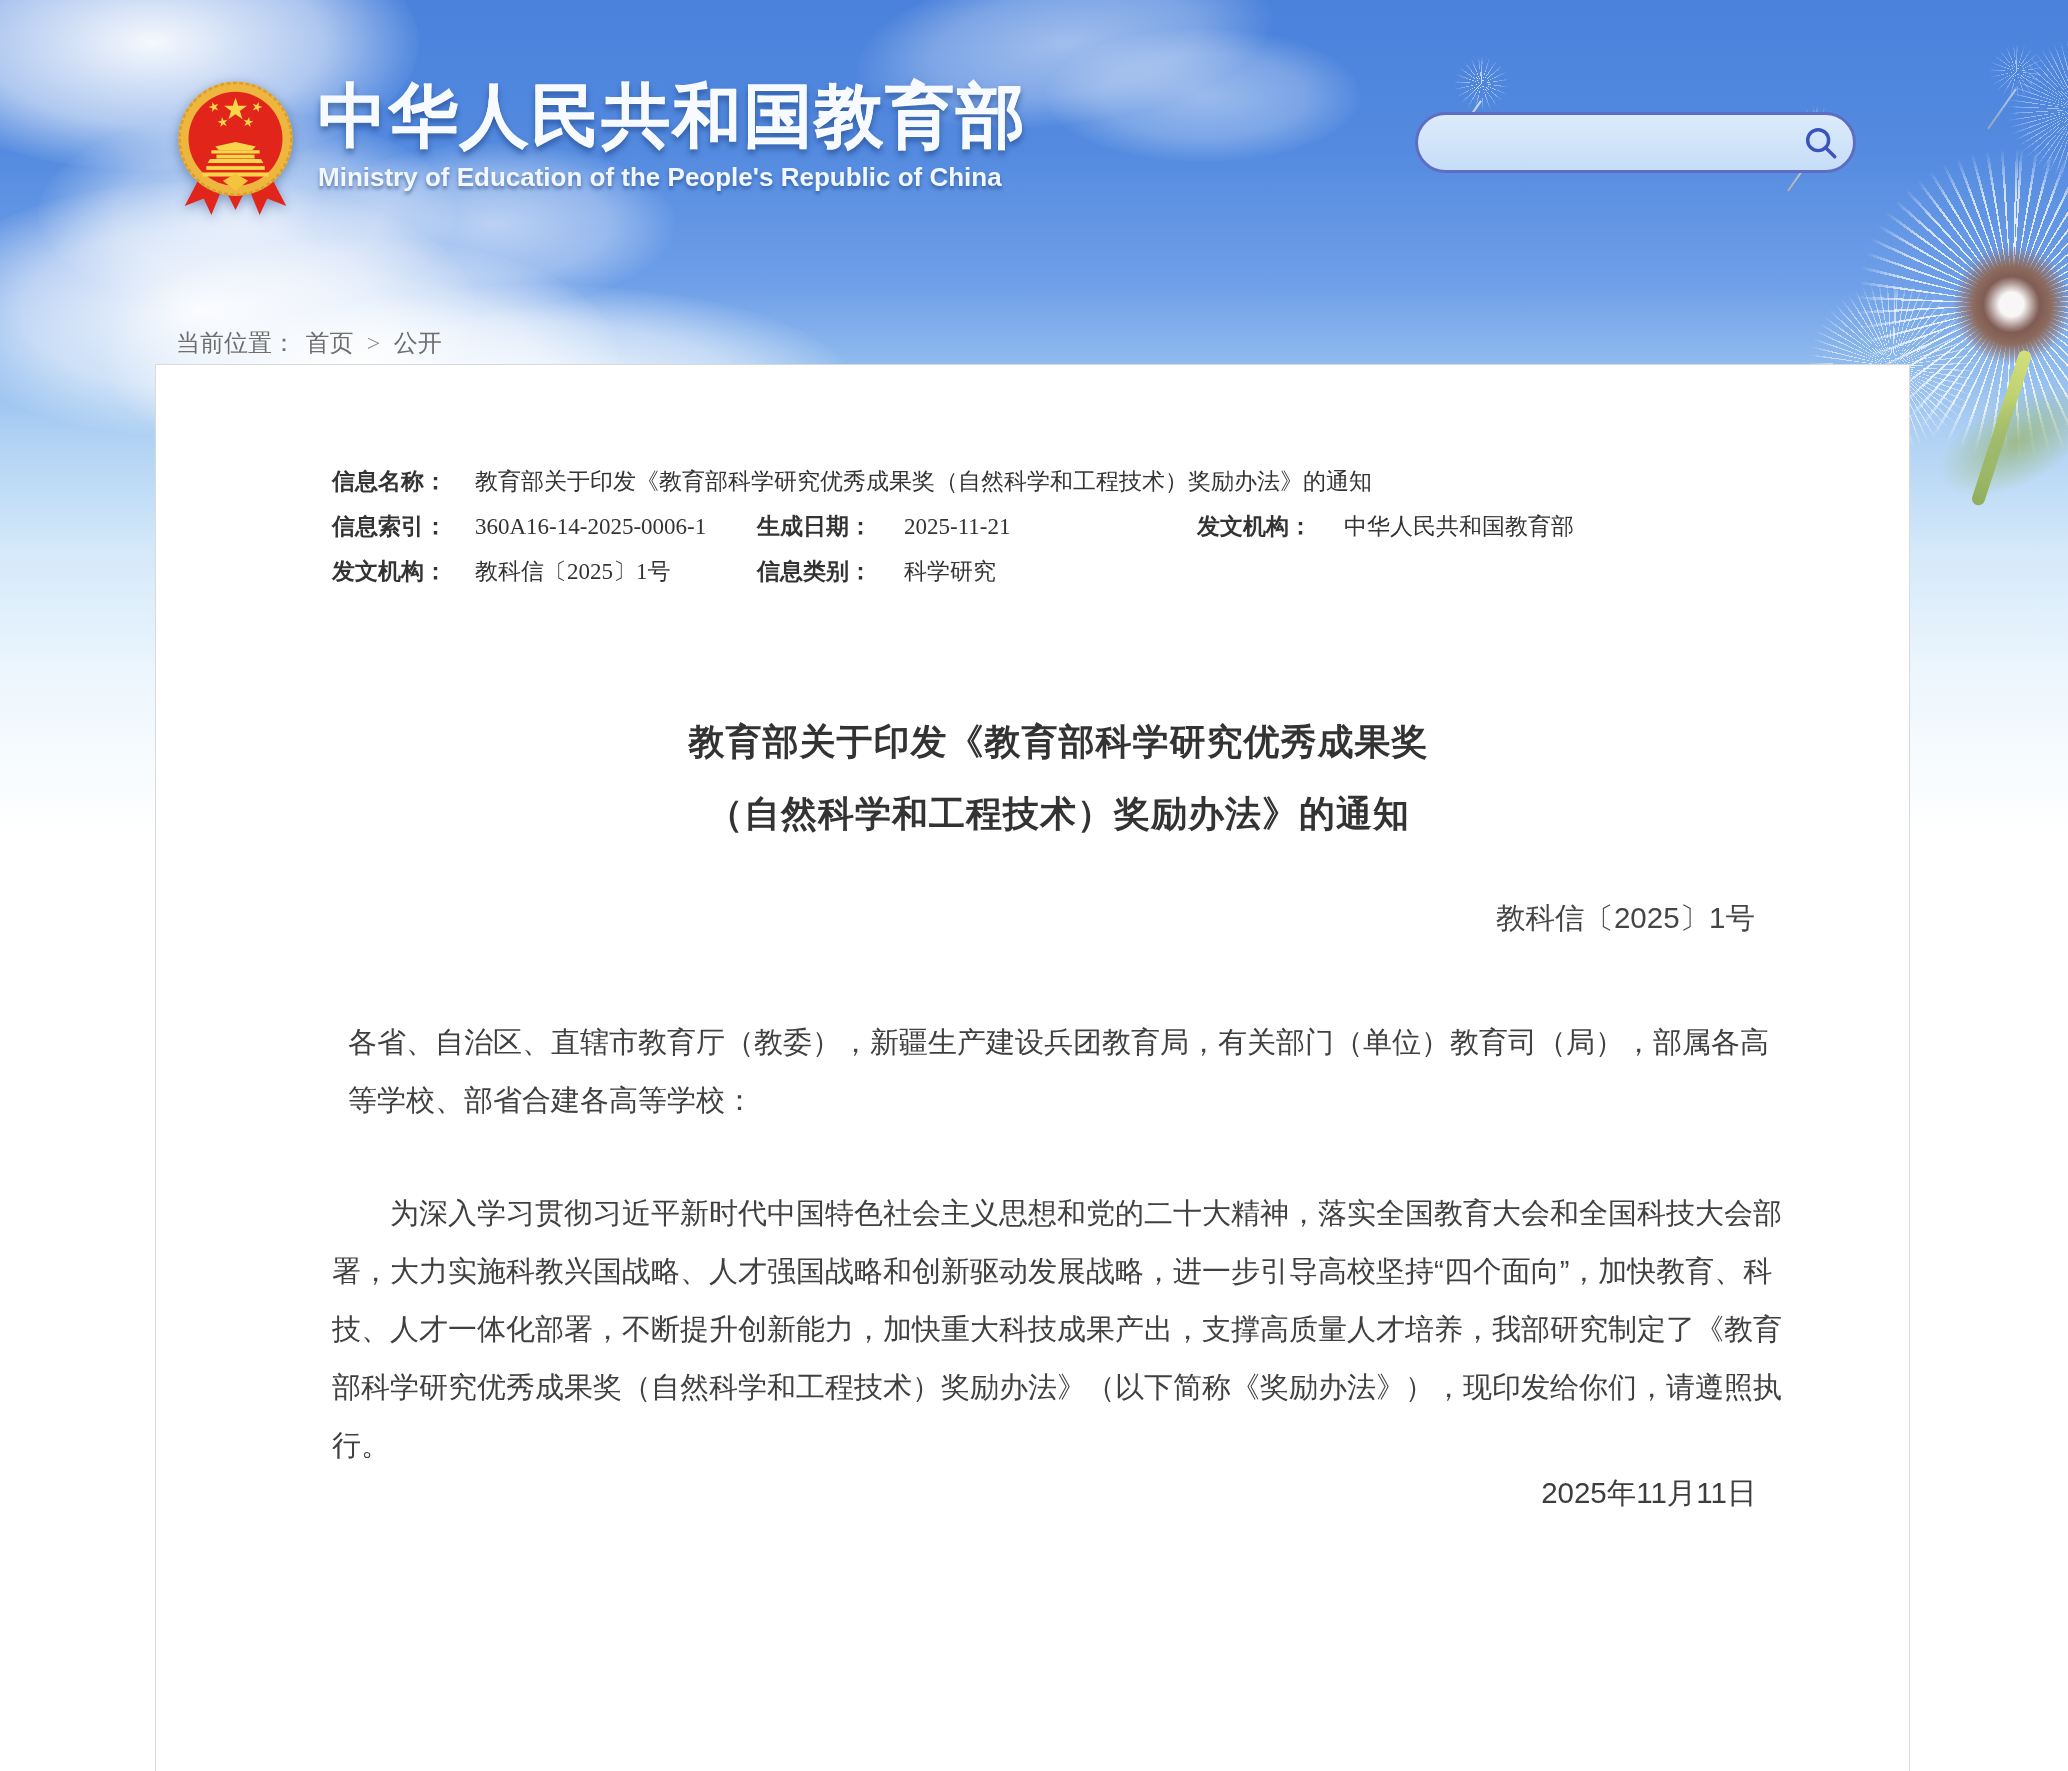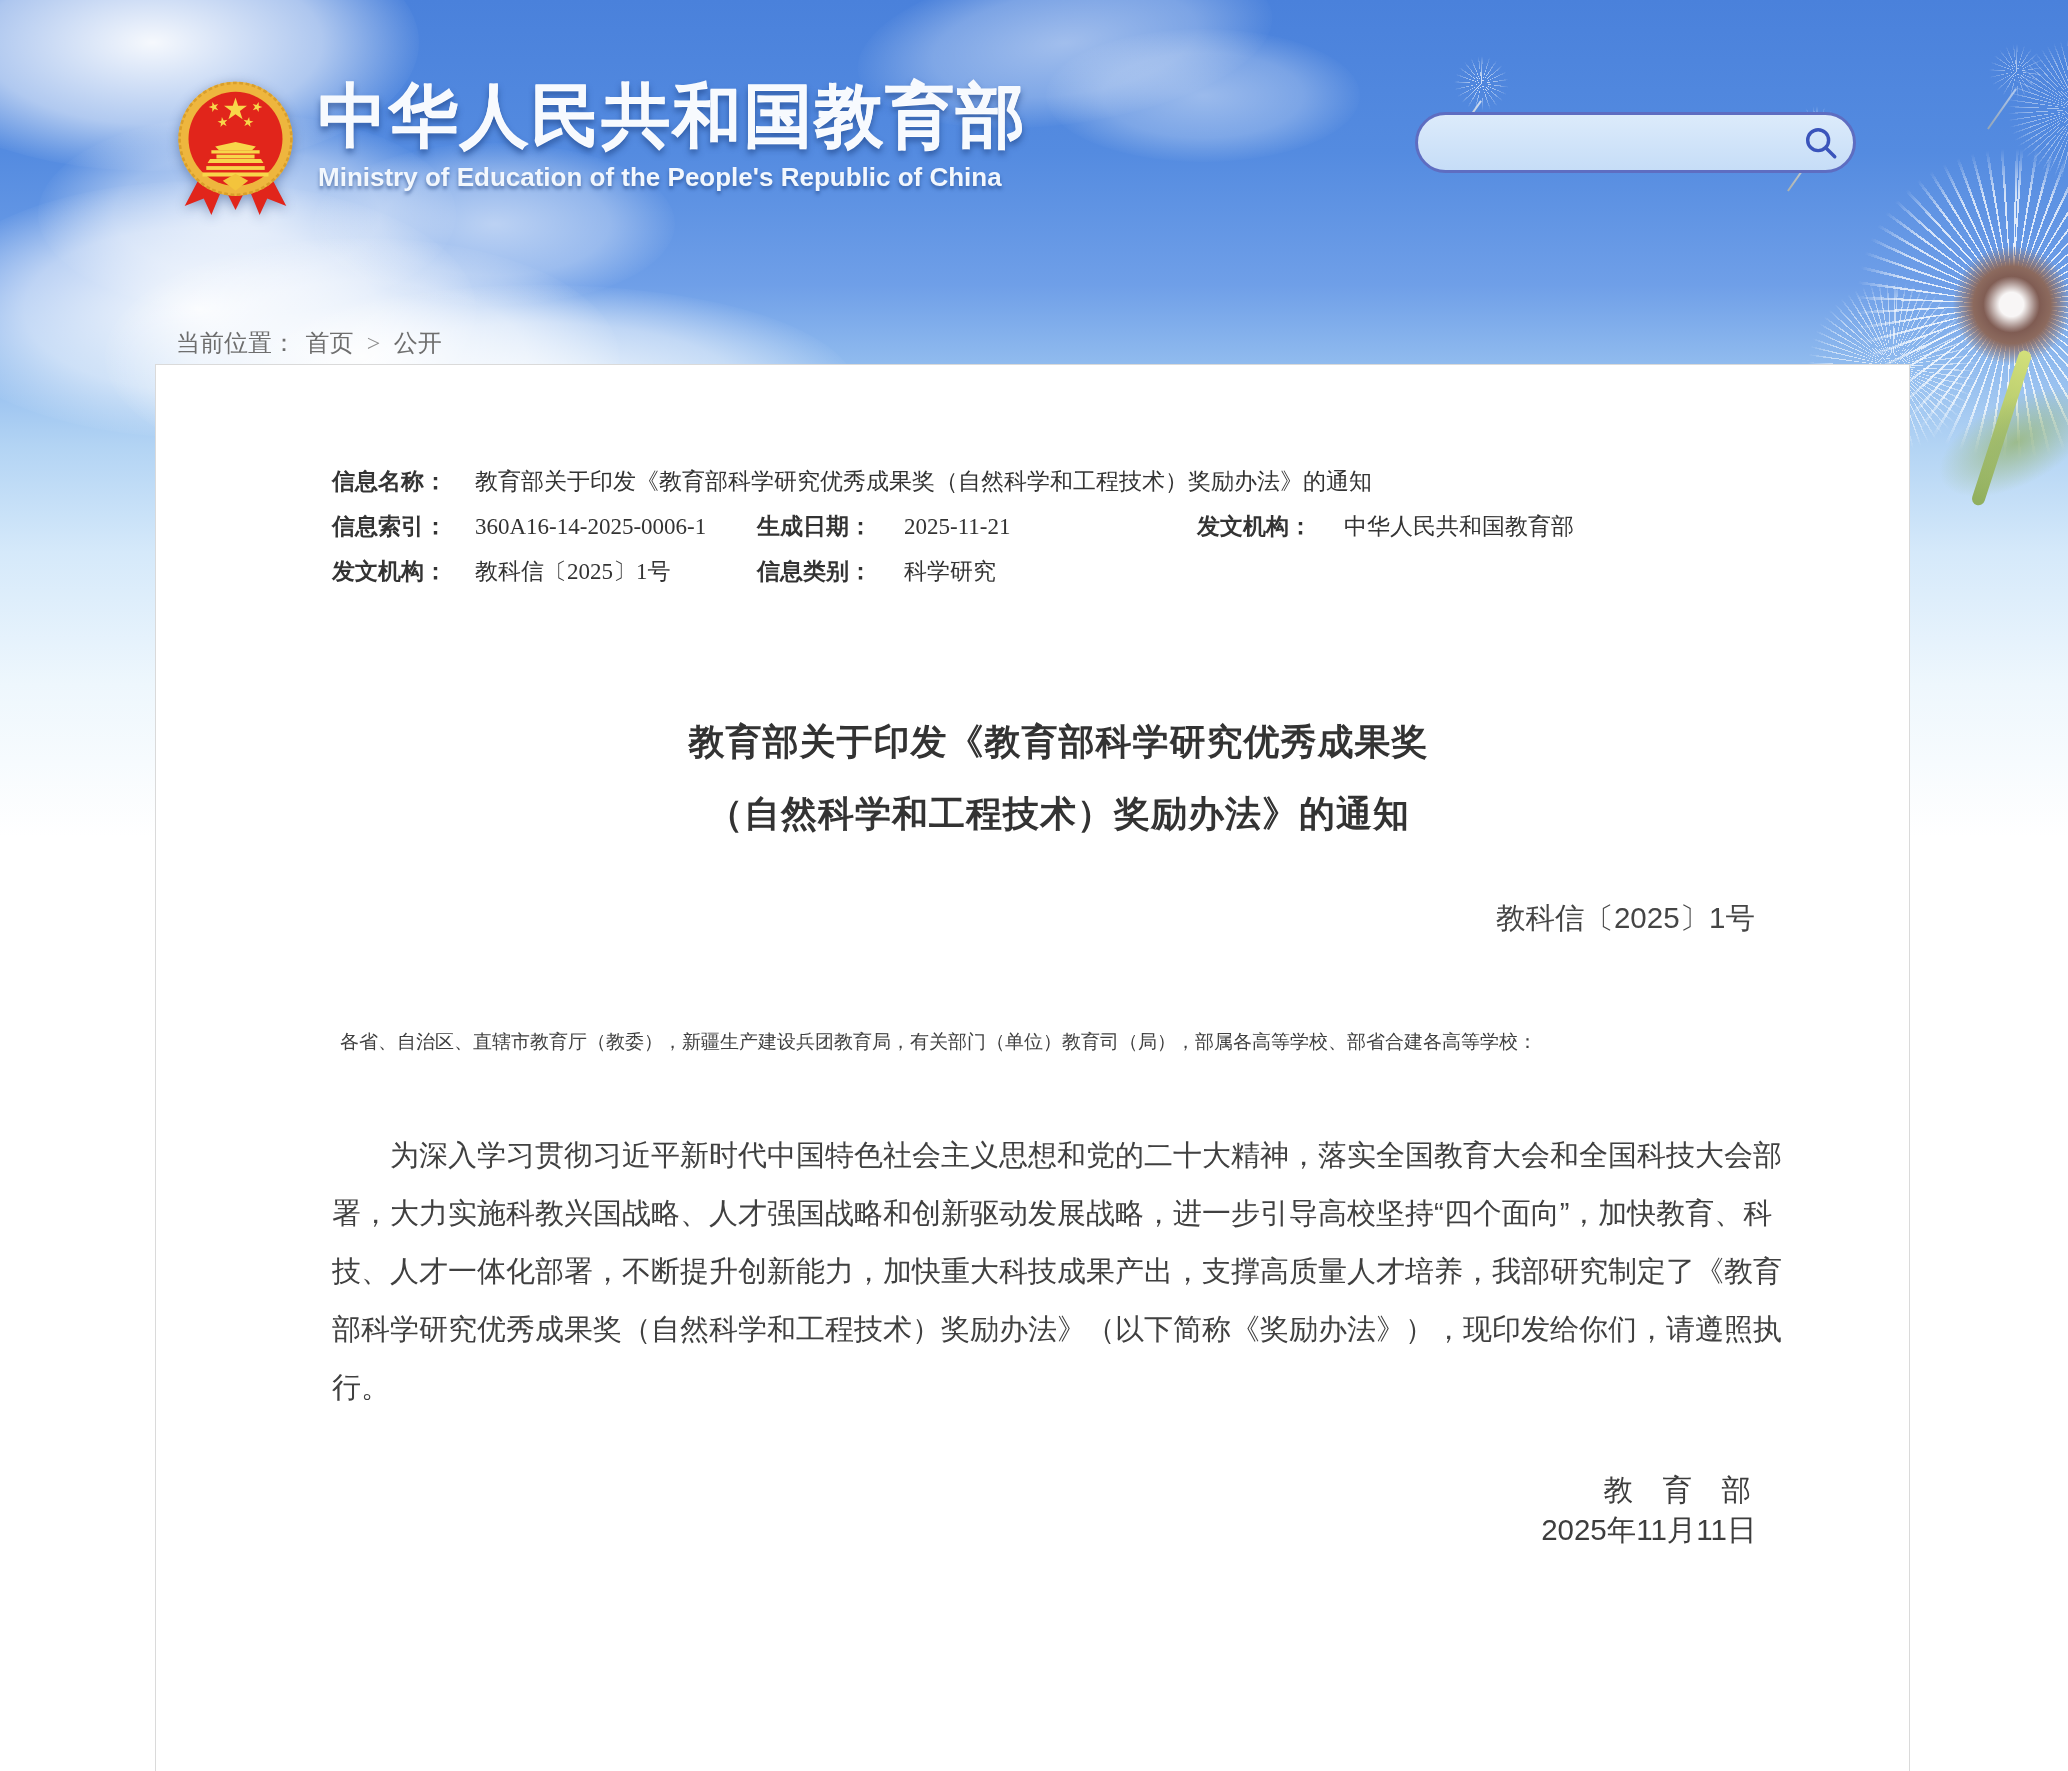--- a/index.html
+++ b/index.html
@@ -58,21 +58,21 @@
   
   .content{position:absolute;left:155px;top:364px;z-index:5;width:1755px;height:1422px;box-sizing:border-box;
     background:#fff;border:1px solid #dadada;border-bottom:none;padding:94px 124px 0 176px;}
   table.meta{width:100%;border-collapse:collapse;
     font-family:"Liberation Serif","DejaVu Serif",serif;font-size:23px;color:#333;}
   table.meta td{height:45px;padding:0;vertical-align:middle;}
   td.ml{font-weight:bold;white-space:nowrap;}
   .doc-title{margin:112px 0 0;text-align:center;font-size:36px;line-height:72px;font-weight:bold;
     letter-spacing:1px;color:#333;}
   .doc-number{margin-top:49px;text-align:right;padding-right:30px;font-size:29.5px;color:#454545;}
-  .salutation{margin:74px 8px 0;font-size:19px;line-height:58px;color:#404040;}
+  .salutation{margin:74px 16px 0;font-size:29px;line-height:58px;color:#404040;}
   .body-para{margin:55px 0 0;font-size:29px;line-height:58px;color:#404040;text-indent:2em;}
   .signature{margin-top:55px;text-align:right;padding-right:34px;font-size:29.5px;color:#3d3d3d;}
   .doc-date{text-align:right;padding-right:28.5px;font-size:29.5px;color:#3d3d3d;}
 </style>
 </head>
 <body>
 
 <div class="page">
 
   <div class="cloud" style="left:-114px;top:-86px;width:533px;height:257px;"></div>
@@ -190,19 +190,18 @@
       <span>教育部关于印发《教育部科学研究优秀成果奖</span><br>
       <span>（自然科学和工程技术）奖励办法》的通知</span>
     </h1>
 
     <div class="doc-number">教科信〔2025〕1号</div>
 
     <p class="salutation">各省、自治区、直辖市教育厅（教委），新疆生产建设兵团教育局，有关部门（单位）教育司（局），部属各高等学校、部省合建各高等学校：</p>
 
     <p class="body-para">为深入学习贯彻习近平新时代中国特色社会主义思想和党的二十大精神，落实全国教育大会和全国科技大会部署，大力实施科教兴国战略、人才强国战略和创新驱动发展战略，进一步引导高校坚持“四个面向”，加快教育、科技、人才一体化部署，不断提升创新能力，加快重大科技成果产出，支撑高质量人才培养，我部研究制定了《教育部科学研究优秀成果奖（自然科学和工程技术）奖励办法》（以下简称《奖励办法》），现印发给你们，请遵照执行。</p>
 
-    <div class="signature">教　育　部</div>
 
     <div class="doc-date">2025年11月11日</div>
   </div>
 
 </div>
 
 
 </body></html>

